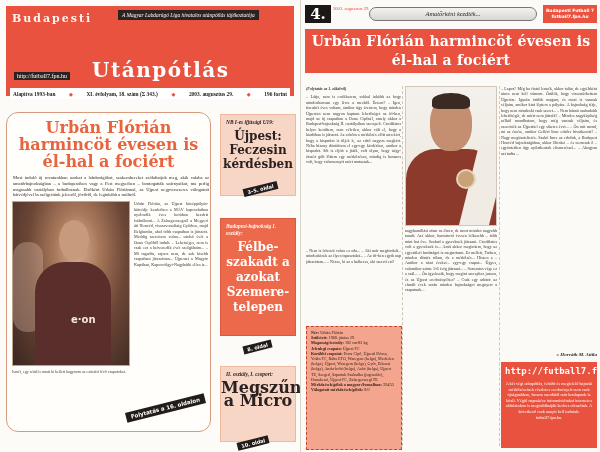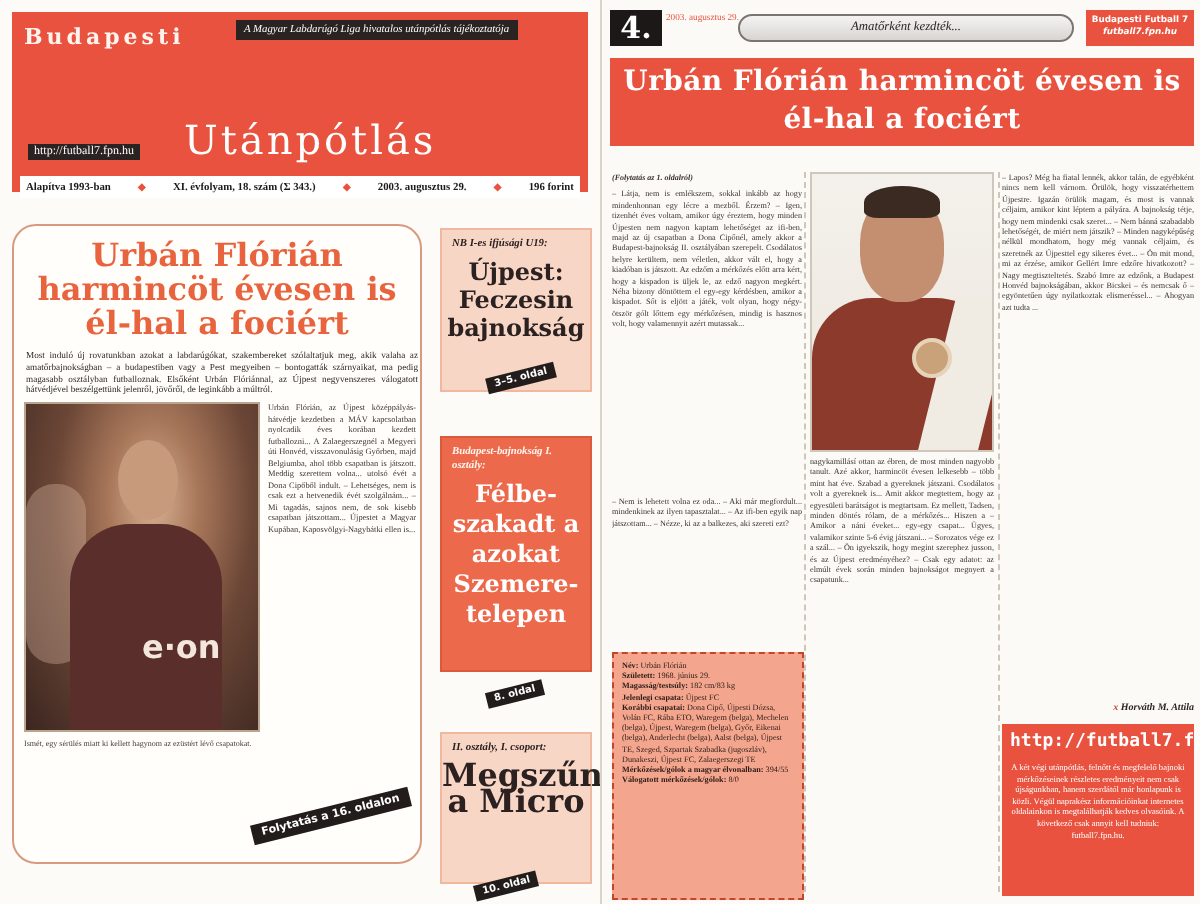--- a/index.html
+++ b/index.html
@@ -10,33 +10,33 @@
   .page { position: absolute; top: 0; height: 452px; overflow: hidden; }
   .page-left { left: 0; width: 300px; background: #fcfbf8; }
   .page-right { left: 300px; width: 300px; background: #fbfaf6; border-left: 1px solid #d9d4c8; }
 
   
   .masthead { position: absolute; left: 6px; top: 6px; width: 288px; height: 90px; background: #e8523e; }
   .mh-budapesti { position: absolute; left: 6px; top: 6px; font-family: "DejaVu Serif", serif; font-weight: bold; font-size: 11px; letter-spacing: 2px; color: #fff4ee; }
   .mh-tag { position: absolute; left: 112px; top: 4px; background: #2b2322; color: #fff; font-style: italic; font-size: 5.4px; padding: 2px 4px; white-space: nowrap; }
   .mh-title { position: absolute; left: 12px; top: 20px; font-family: "DejaVu Serif", serif; font-weight: bold; font-size: 34px; letter-spacing: 6px; color: #fff; line-height: 1; white-space: nowrap; }
   .mh-url { position: absolute; left: 8px; top: 66px; background: #2b2322; color: #fff; font-size: 6px; padding: 1px 3px; white-space: nowrap; }
-  .mh-sub { position: absolute; left: 86px; top: 54px; font-family: "DejaVu Serif", serif; font-weight: normal; font-size: 20px; letter-spacing: 1.5px; color: #fff; line-height: 1; white-space: nowrap; }
+  .mh-sub { position: absolute; left: 86px; top: 54px; font-family: "DejaVu Serif", serif; font-weight: bold; font-size: 20px; letter-spacing: 1.5px; color: #fff; line-height: 1; white-space: nowrap; }
   .mh-infobar { position: absolute; left: 4px; top: 82px; width: 280px; height: 11px; background: #fff; display: flex; align-items: center; justify-content: space-between; padding: 0 3px; font-size: 5.4px; font-weight: bold; color: #1d1a18; white-space: nowrap; }
   .mh-infobar .diamond { color: #e8523e; font-size: 5px; }
 
   
   .story-box { position: absolute; left: 6px; top: 112px; width: 205px; height: 320px; border: 1.5px solid #d89a7f; border-radius: 12px; background: #fffefb; }
   .story-headline { position: absolute; left: 0; top: 6px; width: 100%; text-align: center; font-family: "DejaVu Serif", serif; font-weight: bold; color: #e8643f; font-size: 16px; line-height: 17px; }
   .story-lede { position: absolute; left: 6px; top: 62px; width: 196px; font-size: 4.6px; line-height: 5.8px; text-align: justify; color: #2d2824; }
   .photo-left { position: absolute; left: 5px; top: 88px; width: 118px; height: 165px;
     background: radial-gradient(ellipse at 55% 30%, #d7b093 0%, #a8775a 25%, #6b4636 55%, #3b2620 100%); border: 1px solid #bba58f; overflow: hidden; }
   .photo-left .shirt { position: absolute; left: 22px; top: 60px; width: 76px; height: 108px; background: #5a2e2a; border-radius: 30px 30px 0 0; }
   .photo-left .head { position: absolute; left: 46px; top: 18px; width: 30px; height: 40px; background: #c79a7b; border-radius: 50%; }
-  .photo-left .logo { position: absolute; left: 58px; top: 112px; font-size: 16px; color: #f3e7dc; font-family: "DejaVu Sans", sans-serif; font-weight: bold; }
+  .photo-left .logo { position: absolute; left: 58px; top: 112px; font-size: 10px; color: #f3e7dc; font-family: "DejaVu Sans", sans-serif; font-weight: bold; }
   .photo-left .ghost { position: absolute; left: 0; top: 40px; width: 30px; height: 90px; background: rgba(220,190,170,0.35); border-radius: 14px; }
   .story-col { position: absolute; left: 127px; top: 88px; width: 74px; font-size: 4.2px; line-height: 5.5px; text-align: justify; color: #3a332d; }
   .photo-caption { position: absolute; left: 5px; top: 256px; width: 196px; font-size: 4px; color: #4a423b; }
   .jump-badge { position: absolute; left: 118px; top: 290px; background: #221c1a; color: #fff; font-size: 5.5px; padding: 2px 5px; transform: rotate(-14deg); font-family: "DejaVu Sans", sans-serif; font-weight: bold; }
 
   
   .teaser { position: absolute; left: 220px; width: 76px; text-align: center; }
   .teaser .kicker { font-style: italic; font-weight: bold; font-size: 5.4px; text-align: left; padding: 4px 5px 0; line-height: 7px; }
   .teaser .headline { font-family: "DejaVu Serif", serif; font-weight: bold; line-height: 14px; margin-top: 3px; }
   .teaser .page-ref { position: absolute; background: #221c1a; color: #fff; font-size: 5px; padding: 1px 4px; transform: rotate(-14deg); font-family: "DejaVu Sans", sans-serif; font-weight: bold; white-space: nowrap; }
@@ -119,21 +119,21 @@
         <div class="head"></div>
         <div class="logo">e·on</div>
       </div>
       <div class="story-col">Urbán Flórián, az Újpest középpályás-hátvédje kezdetben a MÁV kapcsolatban nyolcadik éves korában kezdett futballozni... A Zalaegerszegnél a Megyeri úti Honvéd, visszavonulásig Győrben, majd Belgiumba, ahol több csapatban is játszott. Meddig szerettem volna... utolsó évét a Dona Cipőből indult. – Lehetséges, nem is csak ezt a hetvenedik évét szolgálnám... – Mi tagadás, sajnos nem, de sok kisebb csapatban játszottam... Újpestet a Magyar Kupában, Kaposvölgyi-Nagybátki ellen is...</div>
       <div class="photo-caption">Ismét, egy sérülés miatt ki kellett hagynom az ezüstért lévő csapatokat.</div>
       <div class="jump-badge">Folytatás a 16. oldalon</div>
     </div>
 
     <div class="teaser teaser-1">
       <div class="kicker">NB I-es ifjúsági U19:</div>
-      <div class="headline">Újpest: Feczesin bajnokság</div>
+      <div class="headline">Újpest: Feczesin kérdésben</div>
       <div class="page-ref">3–5. oldal</div>
     </div>
 
     <div class="teaser teaser-2">
       <div class="kicker">Budapest-bajnokság I. osztály:</div>
       <div class="headline">Félbe-szakadt a azokat Szemere-telepen</div>
       <div class="page-ref">8. oldal</div>
     </div>
 
     <div class="teaser teaser-3">

